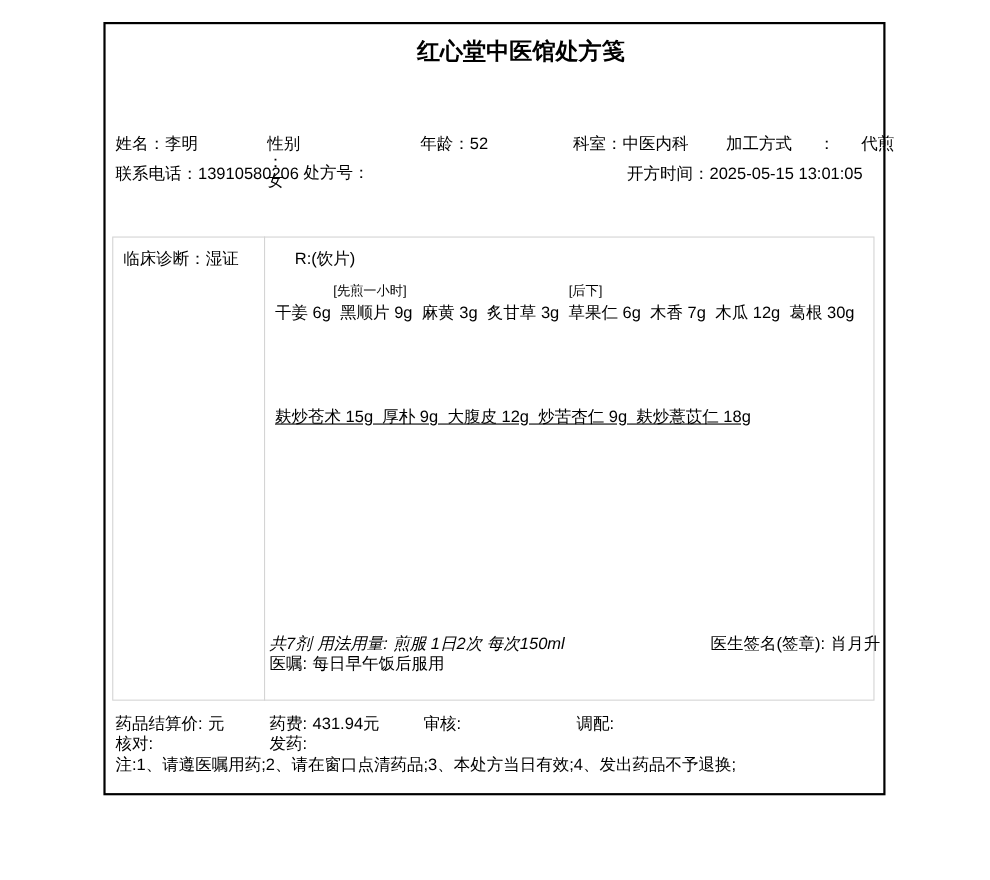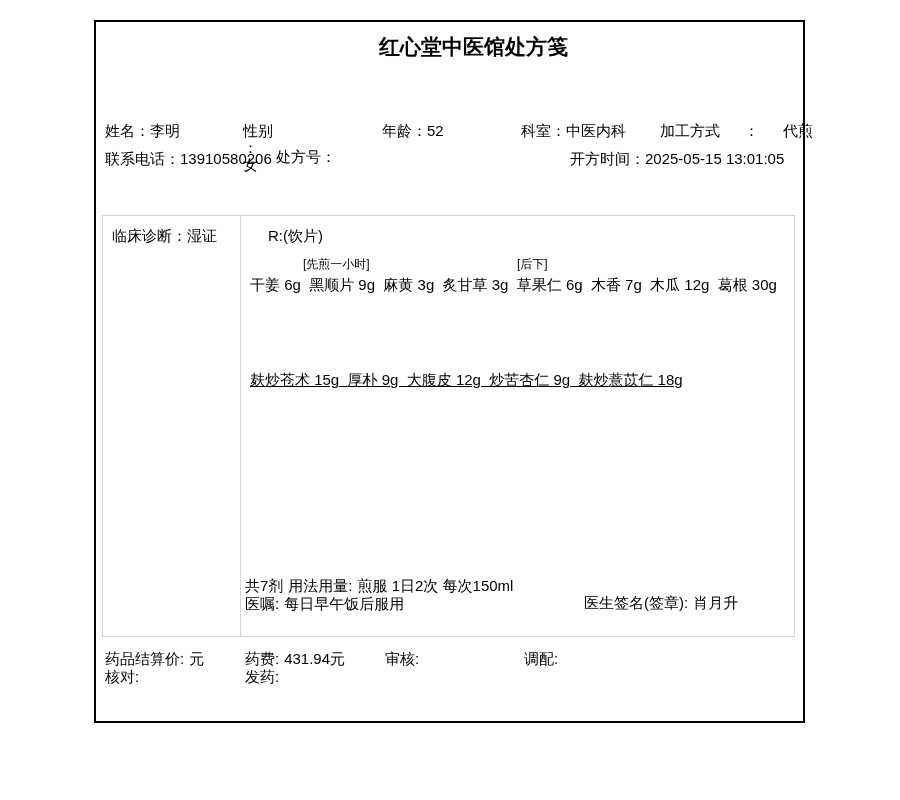--- a/index.html
+++ b/index.html
@@ -119,26 +119,26 @@
   </div>
 
   <div class="abs" style="left:248px; top:227px;margin-left:20px;">R:(饮片)</div>
 
   <div class="abs annotation" style="left:303px; top:257px;">[先煎一小时]</div>
   <div class="abs annotation" style="left:517px; top:257px;">[后下]</div>
 
   <div class="abs" style="left:250px; top:276px;text-align:right;">干姜 6g  黑顺片 9g  麻黄 3g  炙甘草 3g  草果仁 6g  木香 7g  木瓜 12g  葛根 30g</div>
   <div class="abs" style="left:250px; top:371px;text-decoration:underline;">麸炒苍术 15g  厚朴 9g  大腹皮 12g  炒苦杏仁 9g  麸炒薏苡仁 18g</div>
 
-  <div class="abs field-gap" style="left:245px; top:577px;">
+  <div class="abs field-gap" style="left:245px; top:577px;font-style:italic;">
     <span>共7剂</span>
     <span>用法用量:</span>
     <span>煎服 1日2次 每次150ml</span>
   </div>
-  <div class="abs field-gap" style="left:584px; top:577px;margin-top:17px;">
+  <div class="abs field-gap" style="left:646px; top:577px;">
     <span>医生签名(签章):</span>
     <span>肖月升</span>
   </div>
   <div class="abs field-gap" style="left:245px; top:595px;">
     <span>医嘱:</span>
     <span>每日早午饭后服用</span>
   </div>
 
   <div class="abs field-gap" style="left:105px; top:650px;">
     <span>药品结算价:</span>
@@ -159,14 +159,15 @@
 
   <div class="abs field-gap" style="left:105px; top:668px;">
     <span>核对:</span>
     <span></span>
   </div>
   <div class="abs field-gap" style="left:245px; top:668px;">
     <span>发药:</span>
     <span></span>
   </div>
 
+  <div class="abs" style="left:105px; top:687px;">注:1、请遵医嘱用药;2、请在窗口点清药品;3、本处方当日有效;4、发出药品不予退换;</div>
 
 </div>
 
 </body></html>

